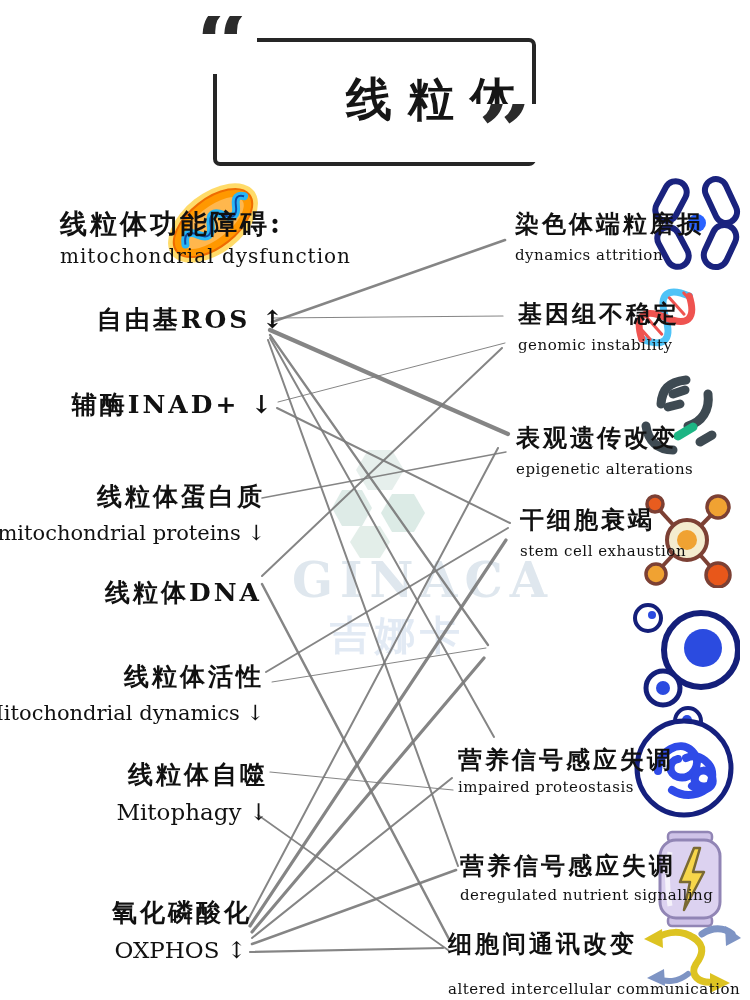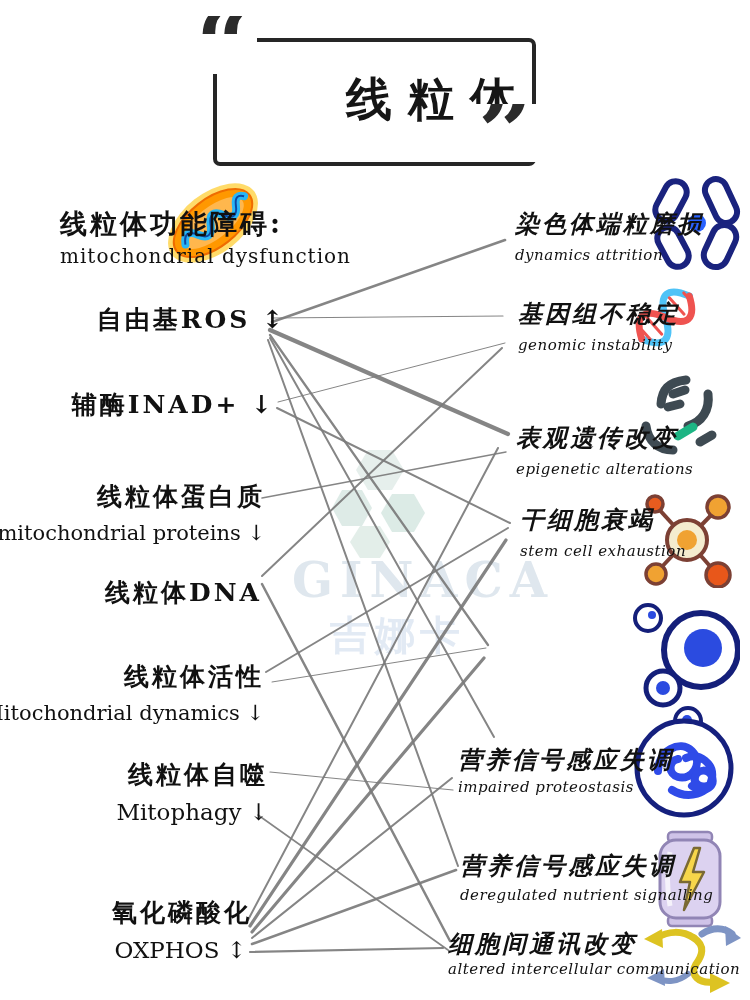--- a/index.html
+++ b/index.html
@@ -22,21 +22,21 @@
   .q1{left:190px;top:16px;}
   .q2{left:472px;top:104px;}
   
   .lheader{position:absolute;left:60px;top:206px;z-index:4;}
   .lheader .cn{font-size:27px;font-weight:bold;letter-spacing:3px;}
   .lheader .en{font-size:20px;letter-spacing:1px;margin-top:2px;}
   .litem{position:absolute;text-align:right;z-index:4;}
   .litem .cn{font-size:25px;font-weight:bold;letter-spacing:3px;white-space:nowrap;}
   .litem .en{font-size:21px;margin-top:8px;white-space:nowrap;}
   
-  .ritem{position:absolute;text-align:left;z-index:4;font-style:italic;}
+  .ritem{position:absolute;text-align:left;z-index:4;}
   .ritem .cn{font-size:24px;font-weight:bold;letter-spacing:3px;white-space:nowrap;}
   .ritem .en{font-size:15px;margin-top:6px;white-space:nowrap;letter-spacing:0.5px;}
   .icon{position:absolute;z-index:3;}
 </style>
 </head>
 <body>
 
 <div class="canvas">
 
   <svg class="wm" style="left:330px;top:438px" width="110" height="122" viewBox="0 0 110 122">
@@ -212,21 +212,21 @@
   <svg class="icon" style="left:654px;top:830px" width="72" height="98" viewBox="0 0 72 98">
     <rect x="14" y="2" width="44" height="10" rx="4" fill="#CFC3E8" stroke="#9185B5" stroke-width="2.5"></rect>
     <rect x="14" y="86" width="44" height="10" rx="4" fill="#CFC3E8" stroke="#9185B5" stroke-width="2.5"></rect>
     <rect x="6" y="10" width="60" height="78" rx="16" fill="#DCD2F0" stroke="#9185B5" stroke-width="3"></rect>
     <path d="M16,22 q-5,26 0,54" fill="none" stroke="#ffffff" stroke-width="5" opacity="0.7"></path>
     <polygon points="40,18 26,52 36,52 30,80 50,42 39,42 46,18" fill="#F7D64A" stroke="#7A6A33" stroke-width="2.5" stroke-linejoin="round"></polygon>
   </svg>
 
   <div class="ritem" style="left:448px;top:928px">
     <div class="cn">细胞间通讯改变</div>
-    <div class="en" style="margin-top:0;">altered intercellular communication</div>
+    <div class="en" style="margin-top:20px;">altered intercellular communication</div>
   </div>
   <svg class="icon" style="left:642px;top:922px" width="102" height="72" viewBox="0 0 102 72">
     <g fill="none" stroke-linecap="round">
       <path d="M52,16 C40,8 26,9 14,16" stroke="#DDC322" stroke-width="7"></path>
       <polygon points="20,7 2,17 21,26" fill="#DDC322"></polygon>
       <path d="M52,16 C64,24 60,34 54,42 C47,53 57,62 72,60" stroke="#DDC322" stroke-width="7"></path>
       <polygon points="68,51 88,61 68,71" fill="#DDC322"></polygon>
       <path d="M60,12 C70,5 82,5 90,12" stroke="#7E94C4" stroke-width="7"></path>
       <polygon points="83,4 99,16 84,24" fill="#7E94C4"></polygon>
       <path d="M46,52 C36,60 24,61 16,56" stroke="#7E94C4" stroke-width="6"></path>

